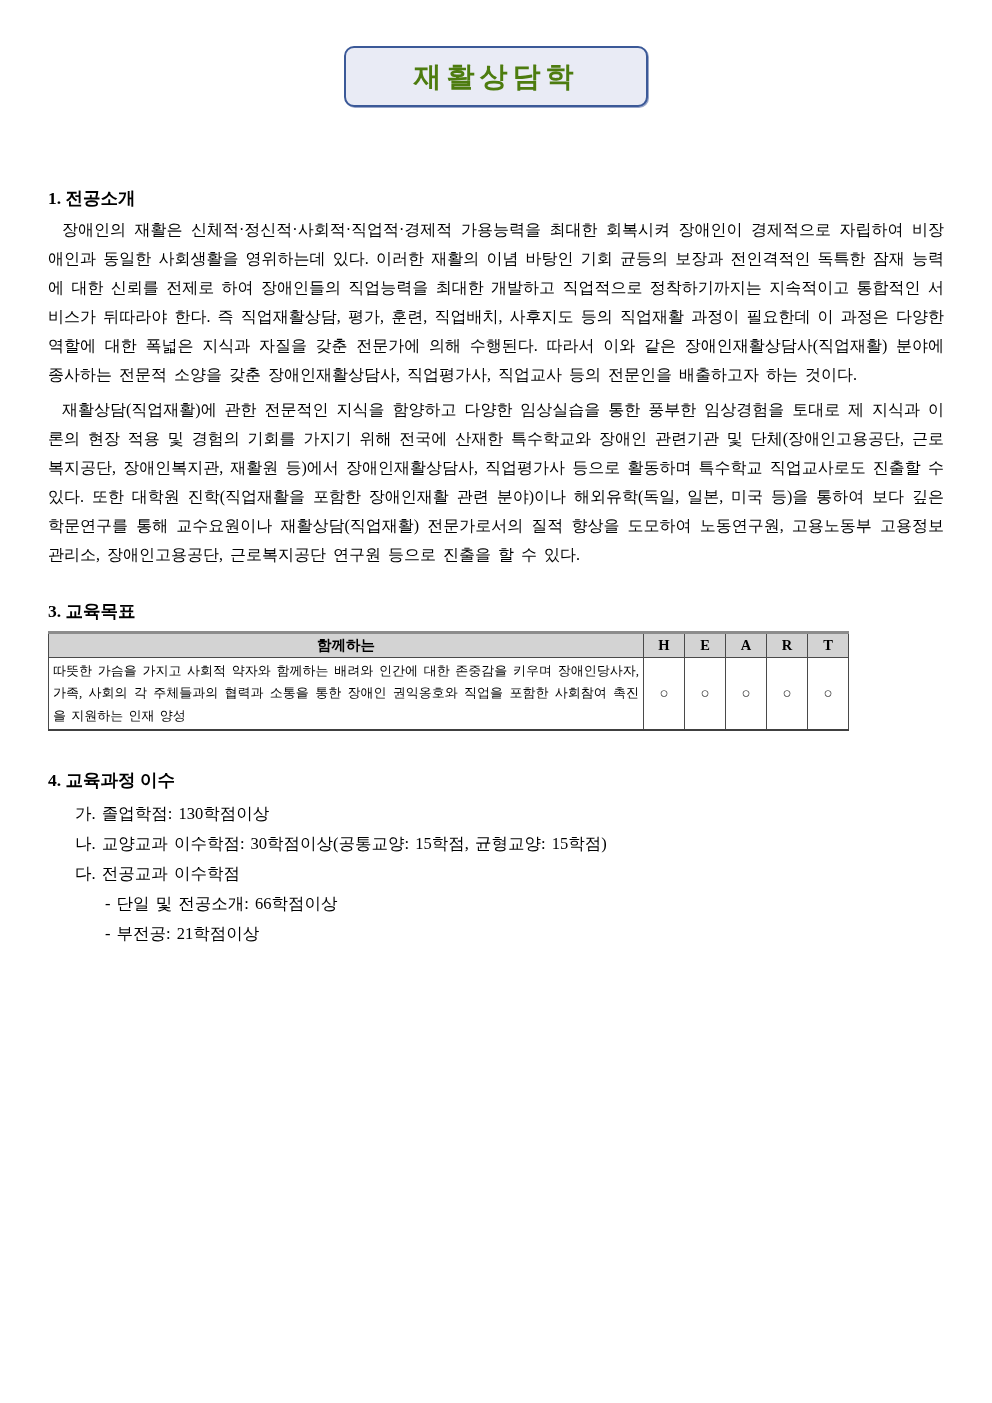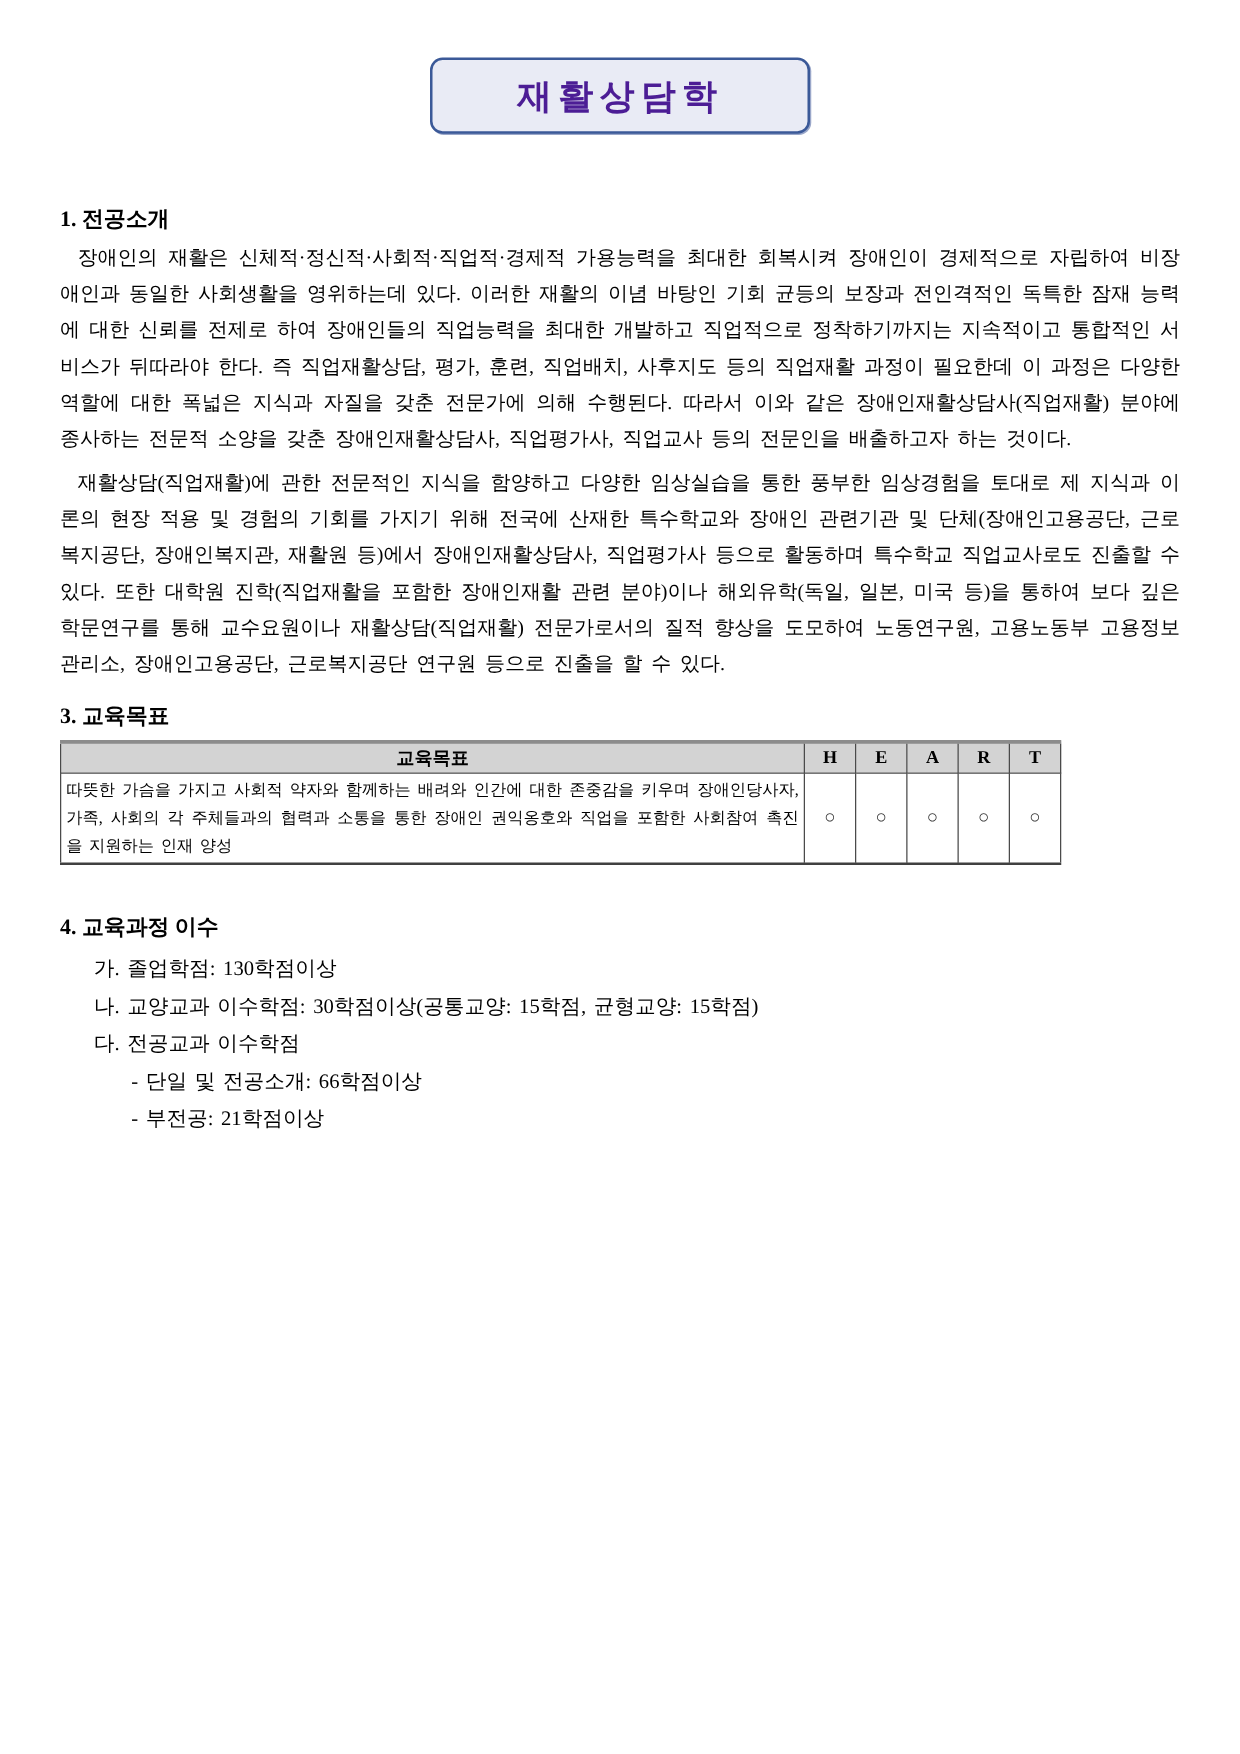--- a/index.html
+++ b/index.html
@@ -25,33 +25,33 @@
     border-radius: 10px;
     box-shadow: 1px 1px 0 #9aa7c9;
     display: flex;
     align-items: center;
     justify-content: center;
   }
   .title-box .title-text {
     font-size: 28px;
     font-weight: bold;
     letter-spacing: 5px;
-    color: #4c1d95;
+    color: #4d7c0f;
   }
 
   
   .sec-heading {
     font-size: 17.5px;
     font-weight: bold;
     line-height: 22px;
     margin: 0;
   }
-  .mt-s1 { margin-top: 57px; }
+  .mt-s1 { margin-top: 80px; }
   .mt-s2 { margin-top: 27px; }
-  .mt-s3 { margin-top: 14px; }
+  .mt-s3 { margin-top: 30px; }
   .mt-s4 { margin-top: 38px; }
 
   
   .para {
     margin: 7px 0 0 0;
     font-size: 16px;
     line-height: 28.9px;
     text-align: justify;
     text-justify: inter-word;
     word-spacing: 3px;
@@ -131,21 +131,21 @@
         <colgroup>
           <col class="c-goal">
           <col class="c-letter">
             <col class="c-letter">
             <col class="c-letter">
             <col class="c-letter">
             <col class="c-letter">
         </colgroup>
         <thead>
           <tr>
-            <th>교육목표</th>
+            <th>함께하는</th>
             <th>H</th>
             <th>E</th>
             <th>A</th>
             <th>R</th>
             <th>T</th>
           </tr>
         </thead>
         <tbody>
           <tr>
             <td class="goal-cell">따뜻한 가슴을 가지고 사회적 약자와 함께하는 배려와 인간에 대한 존중감을 키우며 장애인당사자, 가족, 사회의 각 주체들과의 협력과 소통을 통한 장애인 권익옹호와 직업을 포함한 사회참여 촉진을 지원하는 인재 양성</td>

